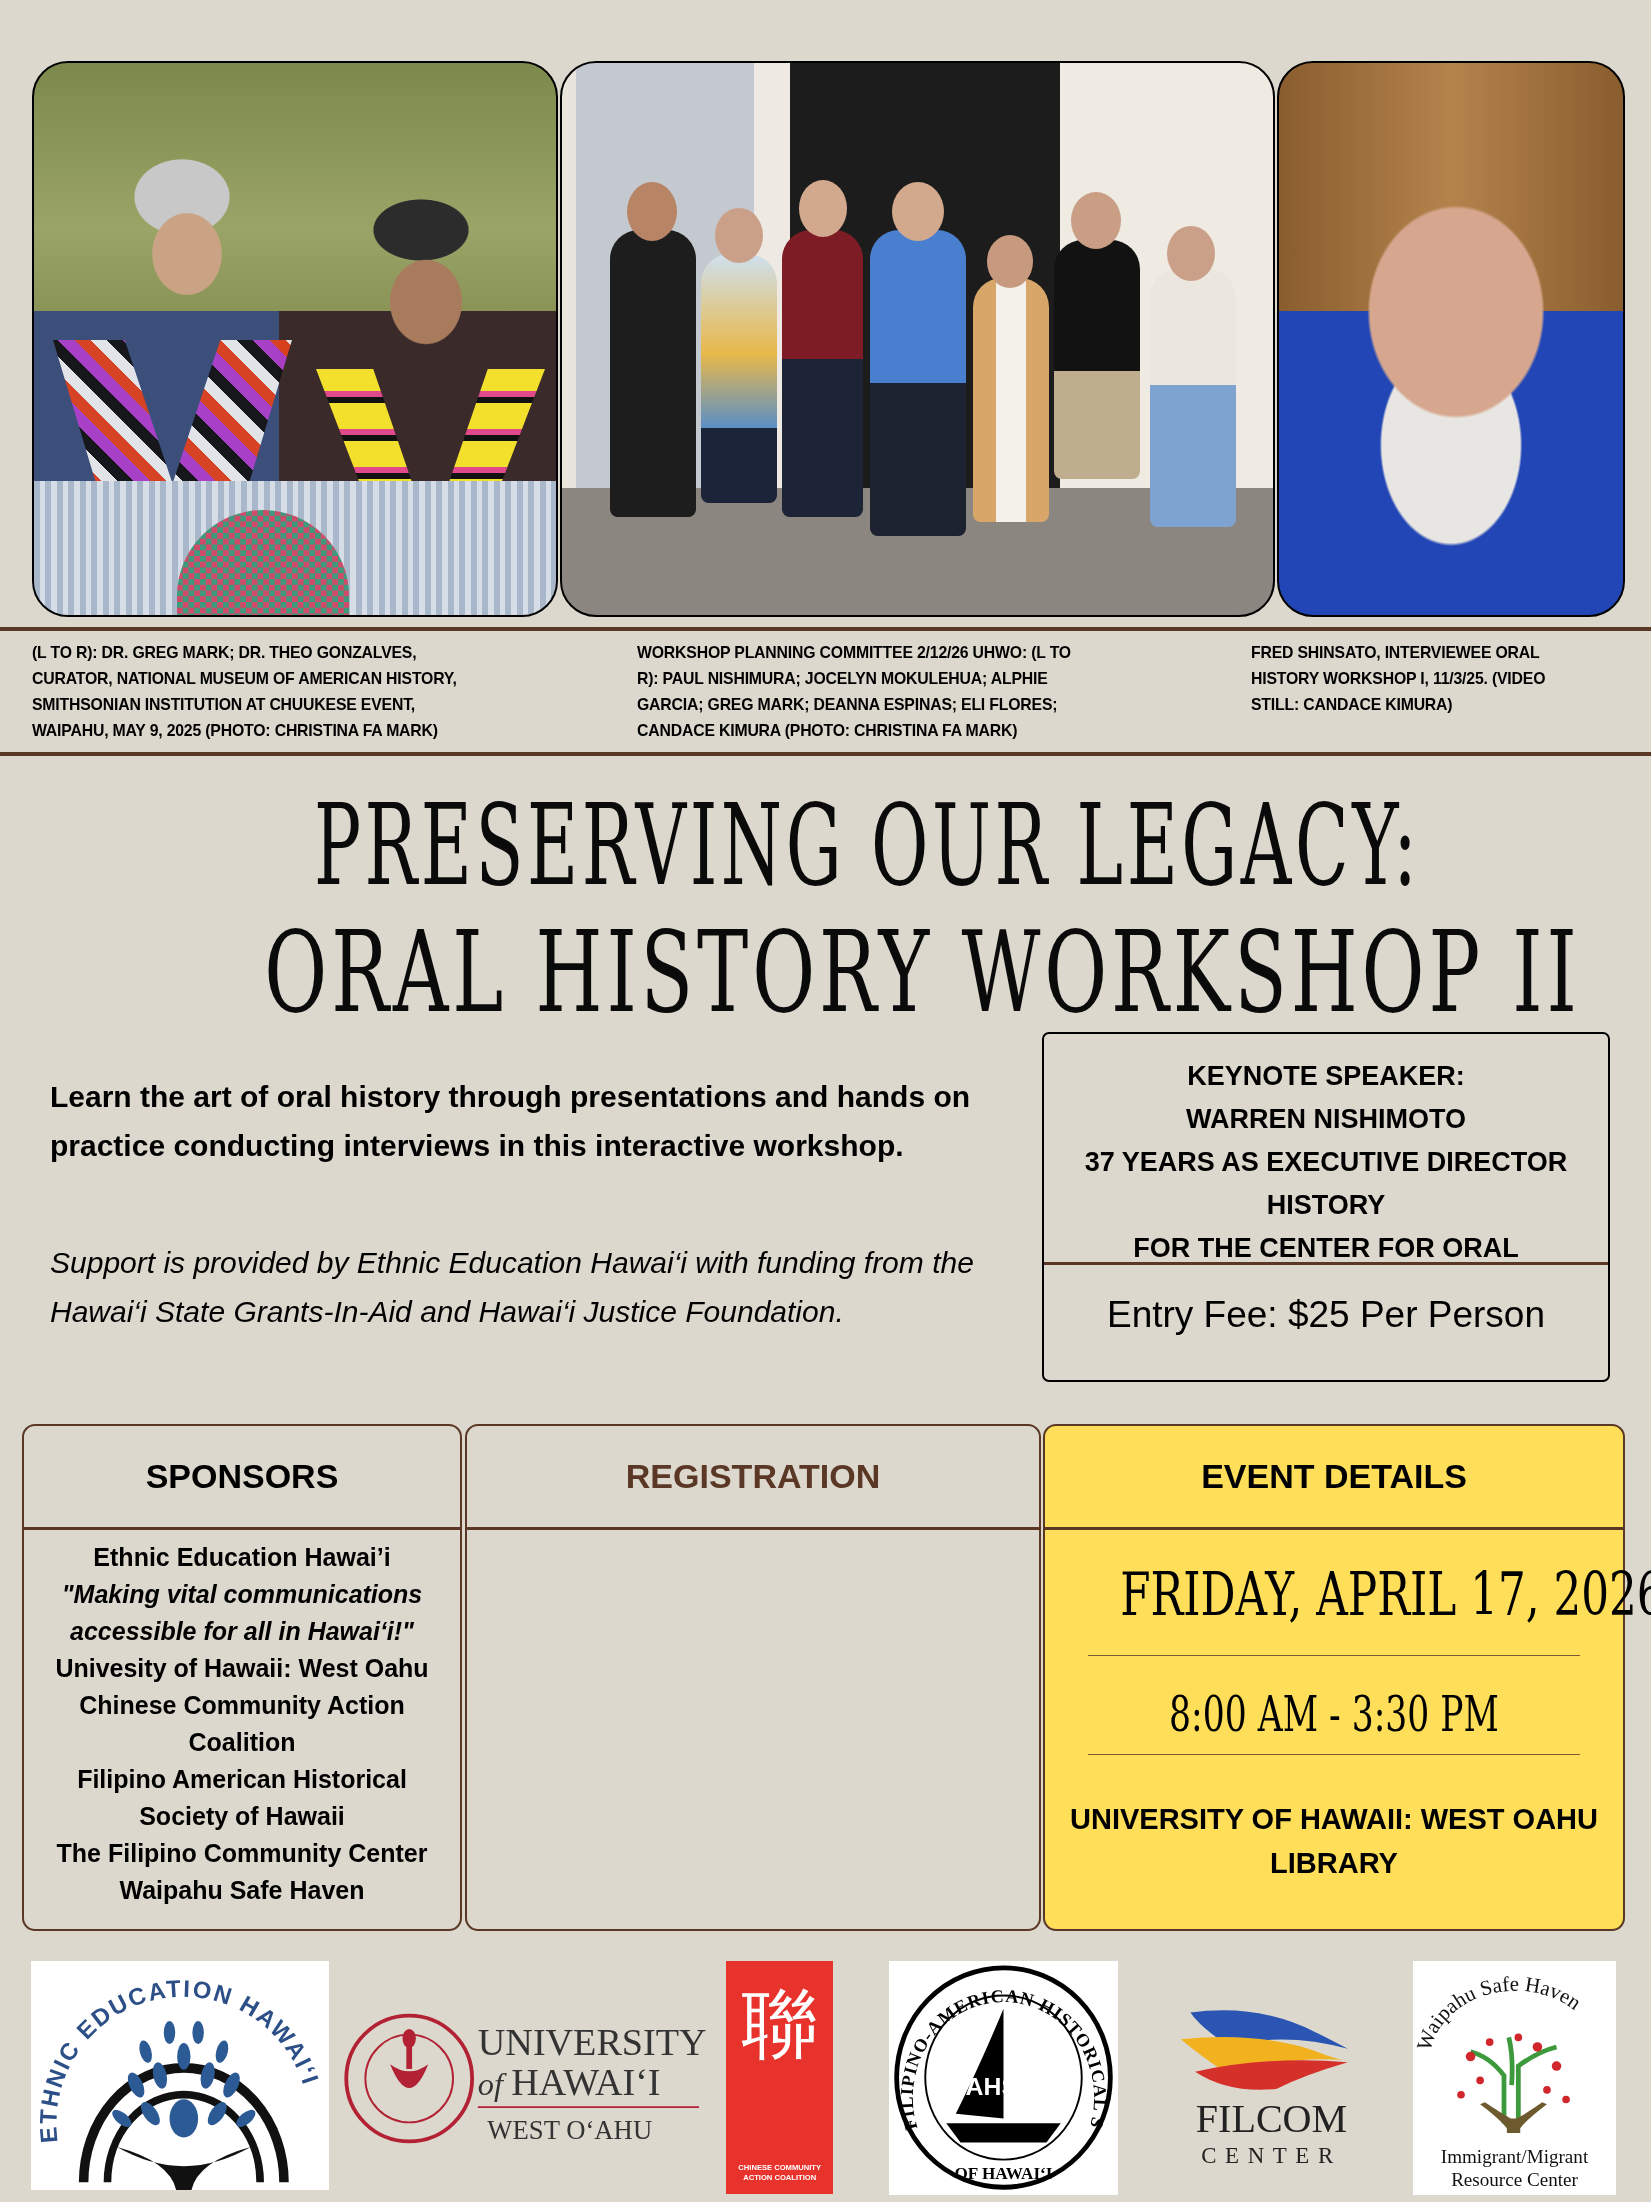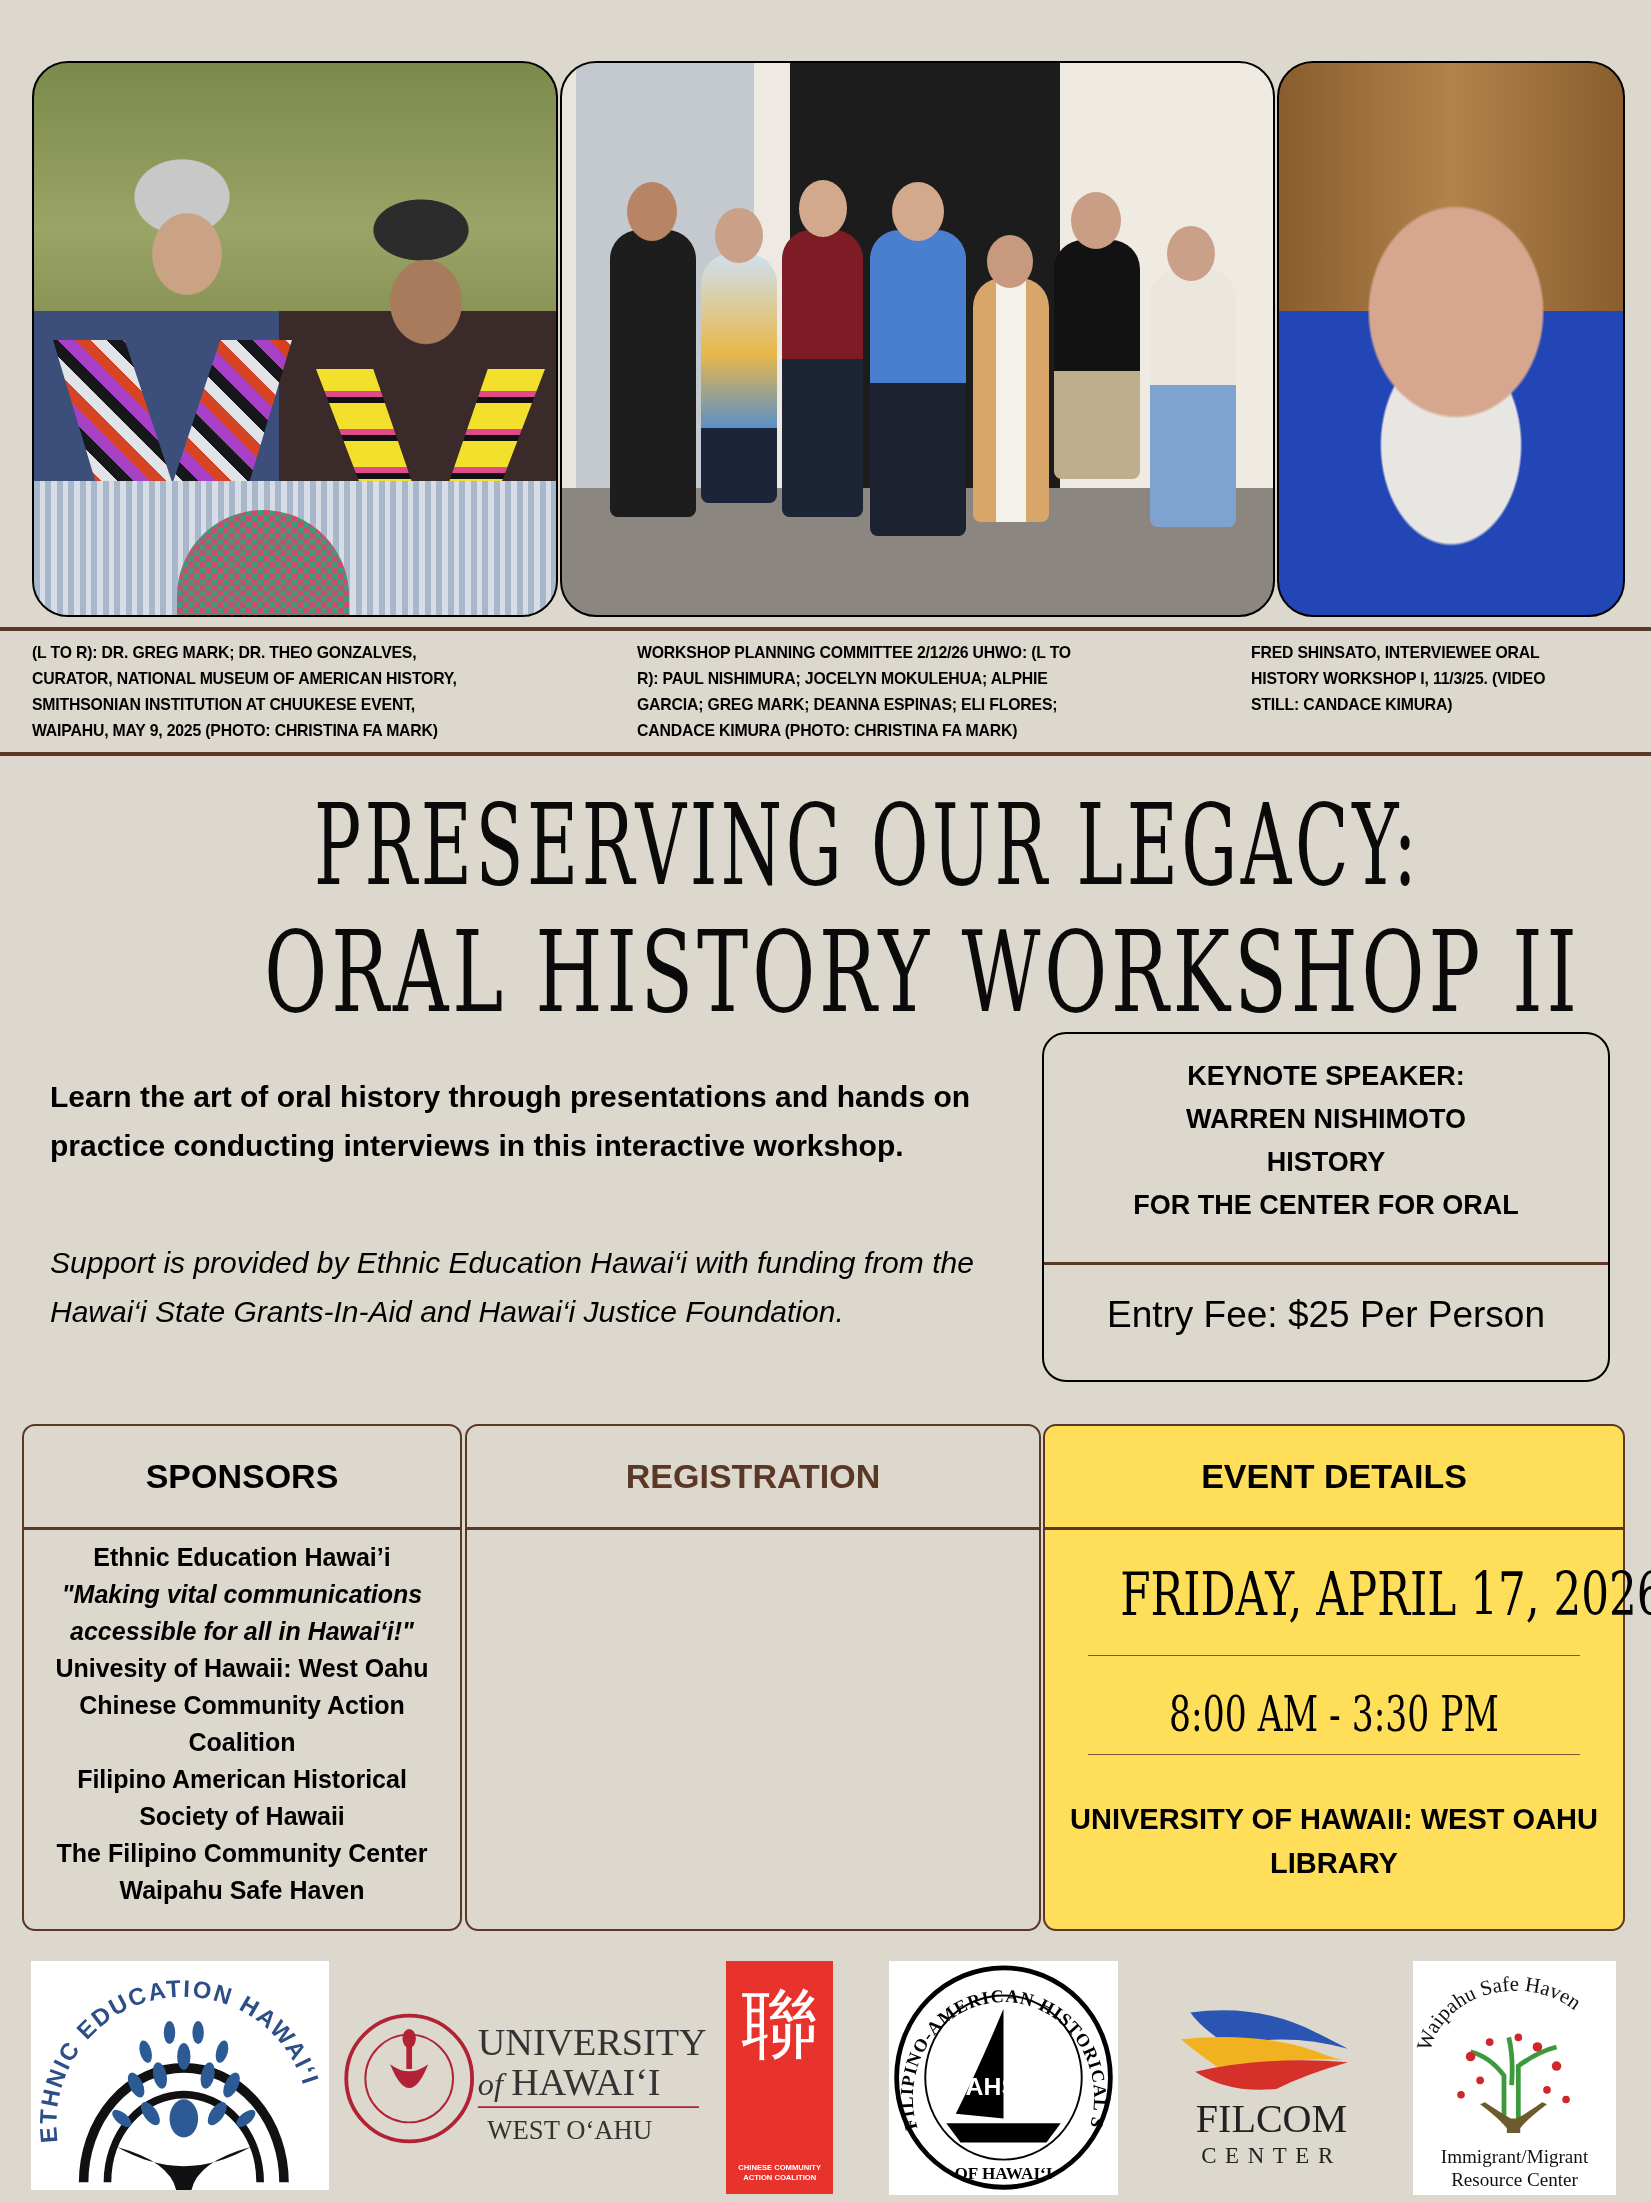--- a/index.html
+++ b/index.html
@@ -56,21 +56,21 @@
     transform-origin: center top; white-space: nowrap; }
   #title-1 { top: 779px; font-size: 113px; transform: scaleX(0.62) scaleY(1.0); letter-spacing: 5.7px; }
   #title-2 { top: 906px; font-size: 113px; transform: scaleX(0.68) scaleY(1.0); letter-spacing: 5.7px; }
 
   
   .intro { position: absolute; left: 50px; top: 1072px; width: 994px; font-size: 30px; font-weight: bold; line-height: 49px; }
   .support { position: absolute; left: 50px; top: 1238px; width: 994px; font-size: 30px; font-style: italic; line-height: 49px; }
 
   
   .keynote { position: absolute; left: 1042px; top: 1032px; width: 568px; height: 350px;
-    border: 2.9px solid #000; border-radius: 24px; }
+    border: 2.9px solid #000; border-radius: 7px; }
   .keynote-body { position:absolute; left:0; top: 21px; width:100%; text-align:center; font-weight:bold; font-size: 27px; line-height: 43px; }
   .keynote-divider { position:absolute; left:0; top: 228px; width:100%; height:2.9px; background:#5a3825; }
   .fee { position:absolute; left:0; top: 260px; width:100%; text-align:center; font-size: 37px; }
 
   
   .panel { position: absolute; top: 1424px; height: 507px; border: 2.9px solid #5a3825; border-radius: 13px; }
   #panel-sponsors { left: 22px; width: 440px; }
   #panel-registration { left: 465px; width: 576px; }
   #panel-event { left: 1043px; width: 582px; background: #ffde59; }
   .panel-head { position:absolute; left:0; top:0; width:100%; height:101px; display:flex; align-items:center; justify-content:center;
@@ -150,20 +150,21 @@
 <h1 class="title-line" id="title-1">PRESERVING OUR LEGACY:</h1>
 <h1 class="title-line" id="title-2">ORAL HISTORY WORKSHOP II</h1>
 
 <p class="intro">Learn the art of oral history through presentations and hands on practice conducting interviews in this interactive workshop.</p>
 <p class="support">Support is provided by Ethnic Education Hawai‘i with funding from the Hawai‘i State Grants-In-Aid and Hawai‘i Justice Foundation.</p>
 
 <div class="keynote">
   <div class="keynote-body">
     <div>KEYNOTE SPEAKER:</div>
     <div>WARREN NISHIMOTO</div>
+    <div>37 YEARS AS EXECUTIVE DIRECTOR</div>
     <div>HISTORY</div>
     <div>FOR THE CENTER FOR ORAL</div>
   </div>
   <div class="keynote-divider"></div>
   <div class="fee">Entry Fee: $25 Per Person</div>
 </div>
 
 <div class="panel" id="panel-sponsors">
   <div class="panel-head">SPONSORS</div>
   <div class="panel-divider"></div>

